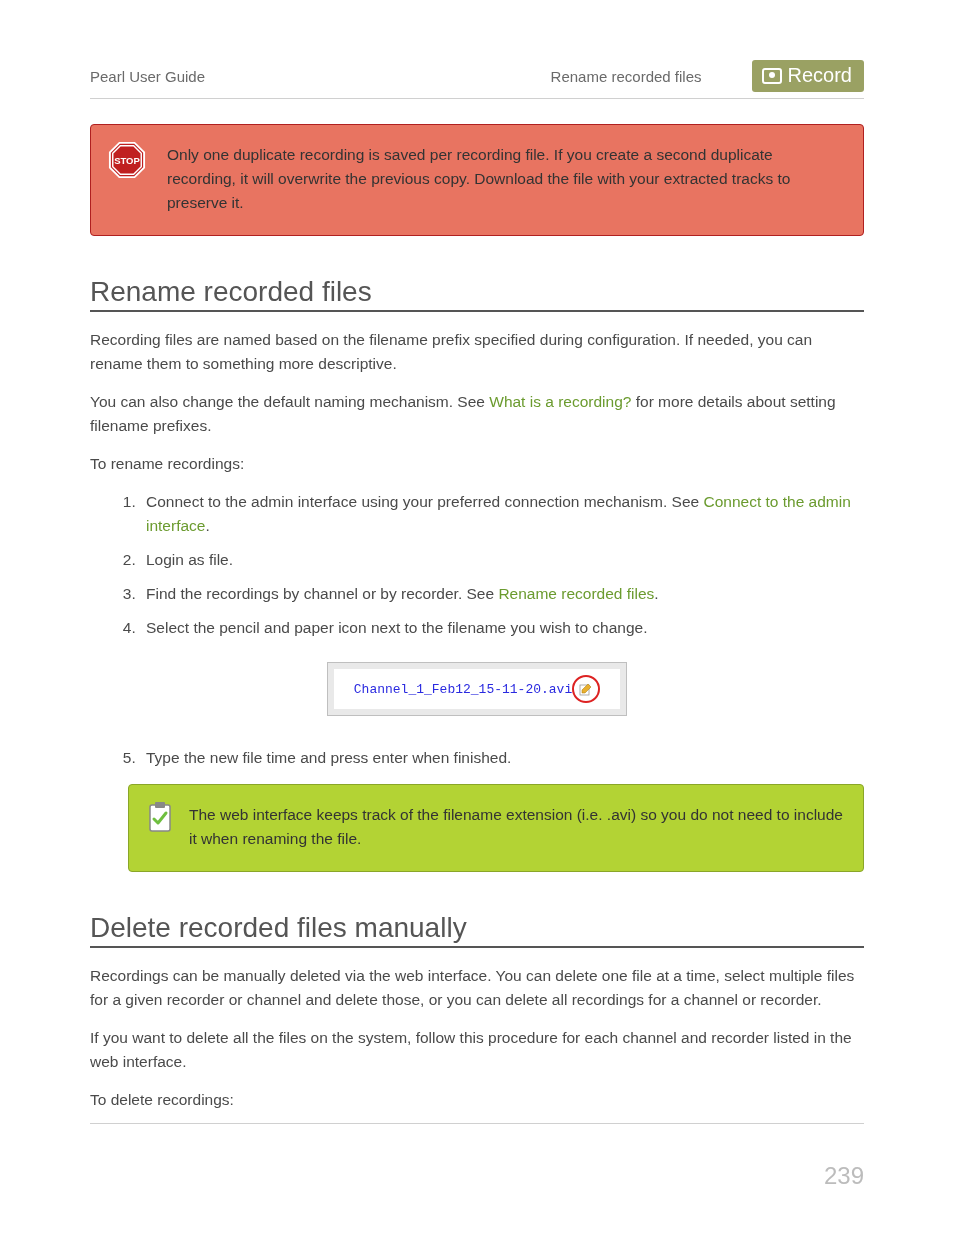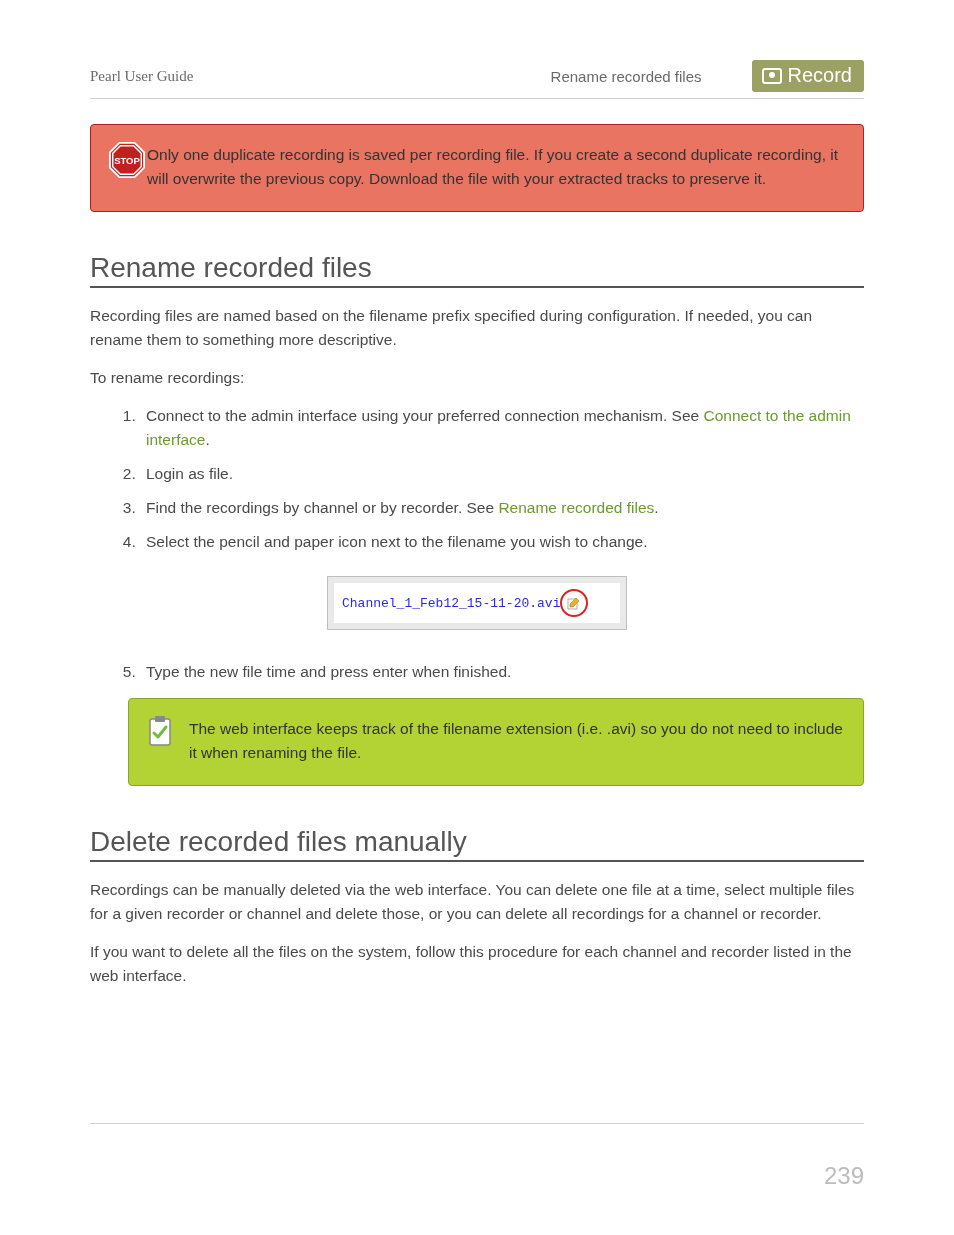--- a/index.html
+++ b/index.html
@@ -20,21 +20,20 @@
     align-items: center;
     border-bottom: 1px solid #d0d0d0;
     padding-bottom: 6px;
     margin-bottom: 25px;
   }
   .header-left {
     flex: 1;
     color: #6a6a6a;
     font-size: 15px;
     font-weight: 300;
-    font-family: Liberation Serif, serif;
   }
   .header-mid {
     color: #6a6a6a;
     font-size: 15px;
     font-weight: 300;
     margin-right: 50px;
   }
   .badge-record {
     background: #9aa163;
     color: #fff;
@@ -60,21 +59,21 @@
     border-radius: 50%;
     top: 2px; left: 50%;
     transform: translateX(-50%);
   }
   .alert {
     border: 1.5px solid #b02020;
     background: #e87461;
     border-radius: 4px;
     padding: 16px 20px 20px 16px;
     display: flex;
-    gap: 0;
+    gap: 20px;
     margin-bottom: 40px;
   }
   .stop-icon {
     flex-shrink: 0;
     width: 40px;
     height: 38px;
   }
   .alert-text {
     color: #333;
     line-height: 1.55;
@@ -111,21 +110,21 @@
     width: 300px;
     margin: 22px auto 30px auto;
     border: 1px solid #bfbfbf;
     background: #e9e9e9;
     padding: 6px;
   }
   .filename-inner {
     background: #fff;
     display: flex;
     align-items: center;
-    justify-content: flex-start;
+    justify-content: center;
     padding: 6px 8px;
   }
   .filename-text {
     font-family: "Courier New", monospace;
     font-size: 13px;
     color: #2a2ae0;
   }
   .edit-circle {
     width: 28px; height: 28px;
     border: 2px solid #d22;
@@ -188,20 +187,23 @@
       <polygon points="13,5 27,5 35,13 35,27 27,35 13,35 5,27 5,13" fill="none" stroke="#fff" stroke-width="1.5"></polygon>
       <text x="20" y="24" text-anchor="middle" font-size="10" font-weight="bold" fill="#fff" font-family="Arial">STOP</text>
     </svg>
     <div class="alert-text">Only one duplicate recording is saved per recording file. If you create a second duplicate recording, it will overwrite the previous copy. Download the file with your extracted tracks to preserve it.</div>
   </div>
 
   <h1>Rename recorded files</h1>
 
   <p>Recording files are named based on the filename prefix specified during configuration. If needed, you can rename them to something more descriptive.</p>
 
+  <p>
+    <span>You can also change the default naming mechanism. See </span><a href="#" class="link">What is a recording?</a><span> for more details about setting filename prefixes.</span>
+  </p>
 
   <p>To rename recordings:</p>
 
   <ol>
     <li>
       <span>Connect to the admin interface using your preferred connection mechanism. See </span><a href="#" class="link">Connect to the admin interface</a><span>.</span>
     </li>
     <li>Login as file.</li>
     <li>
       <span>Find the recordings by channel or by recorder. See </span><a href="#" class="link">Rename recorded files</a><span>.</span>
@@ -231,18 +233,19 @@
       <rect x="10" y="1" width="10" height="6" rx="1" fill="#888"></rect>
       <path d="M9 18 L13 22 L21 12" fill="none" stroke="#6fbf3f" stroke-width="3" stroke-linecap="round" stroke-linejoin="round"></path>
     </svg>
     <div class="note-text">The web interface keeps track of the filename extension (i.e. .avi) so you do not need to include it when renaming the file.</div>
   </div>
 
   <h1>Delete recorded files manually</h1>
 
   <p>Recordings can be manually deleted via the web interface. You can delete one file at a time, select multiple files for a given recorder or channel and delete those, or you can delete all recordings for a channel or recorder.</p>
   <p>If you want to delete all the files on the system, follow this procedure for each channel and recorder listed in the web interface.</p>
+  <p>To delete recordings:</p>
 
   <div class="footer">
     <div class="footer-rule"></div>
     <div class="page-number">239</div>
   </div>
 </div>
 
 </body></html>

